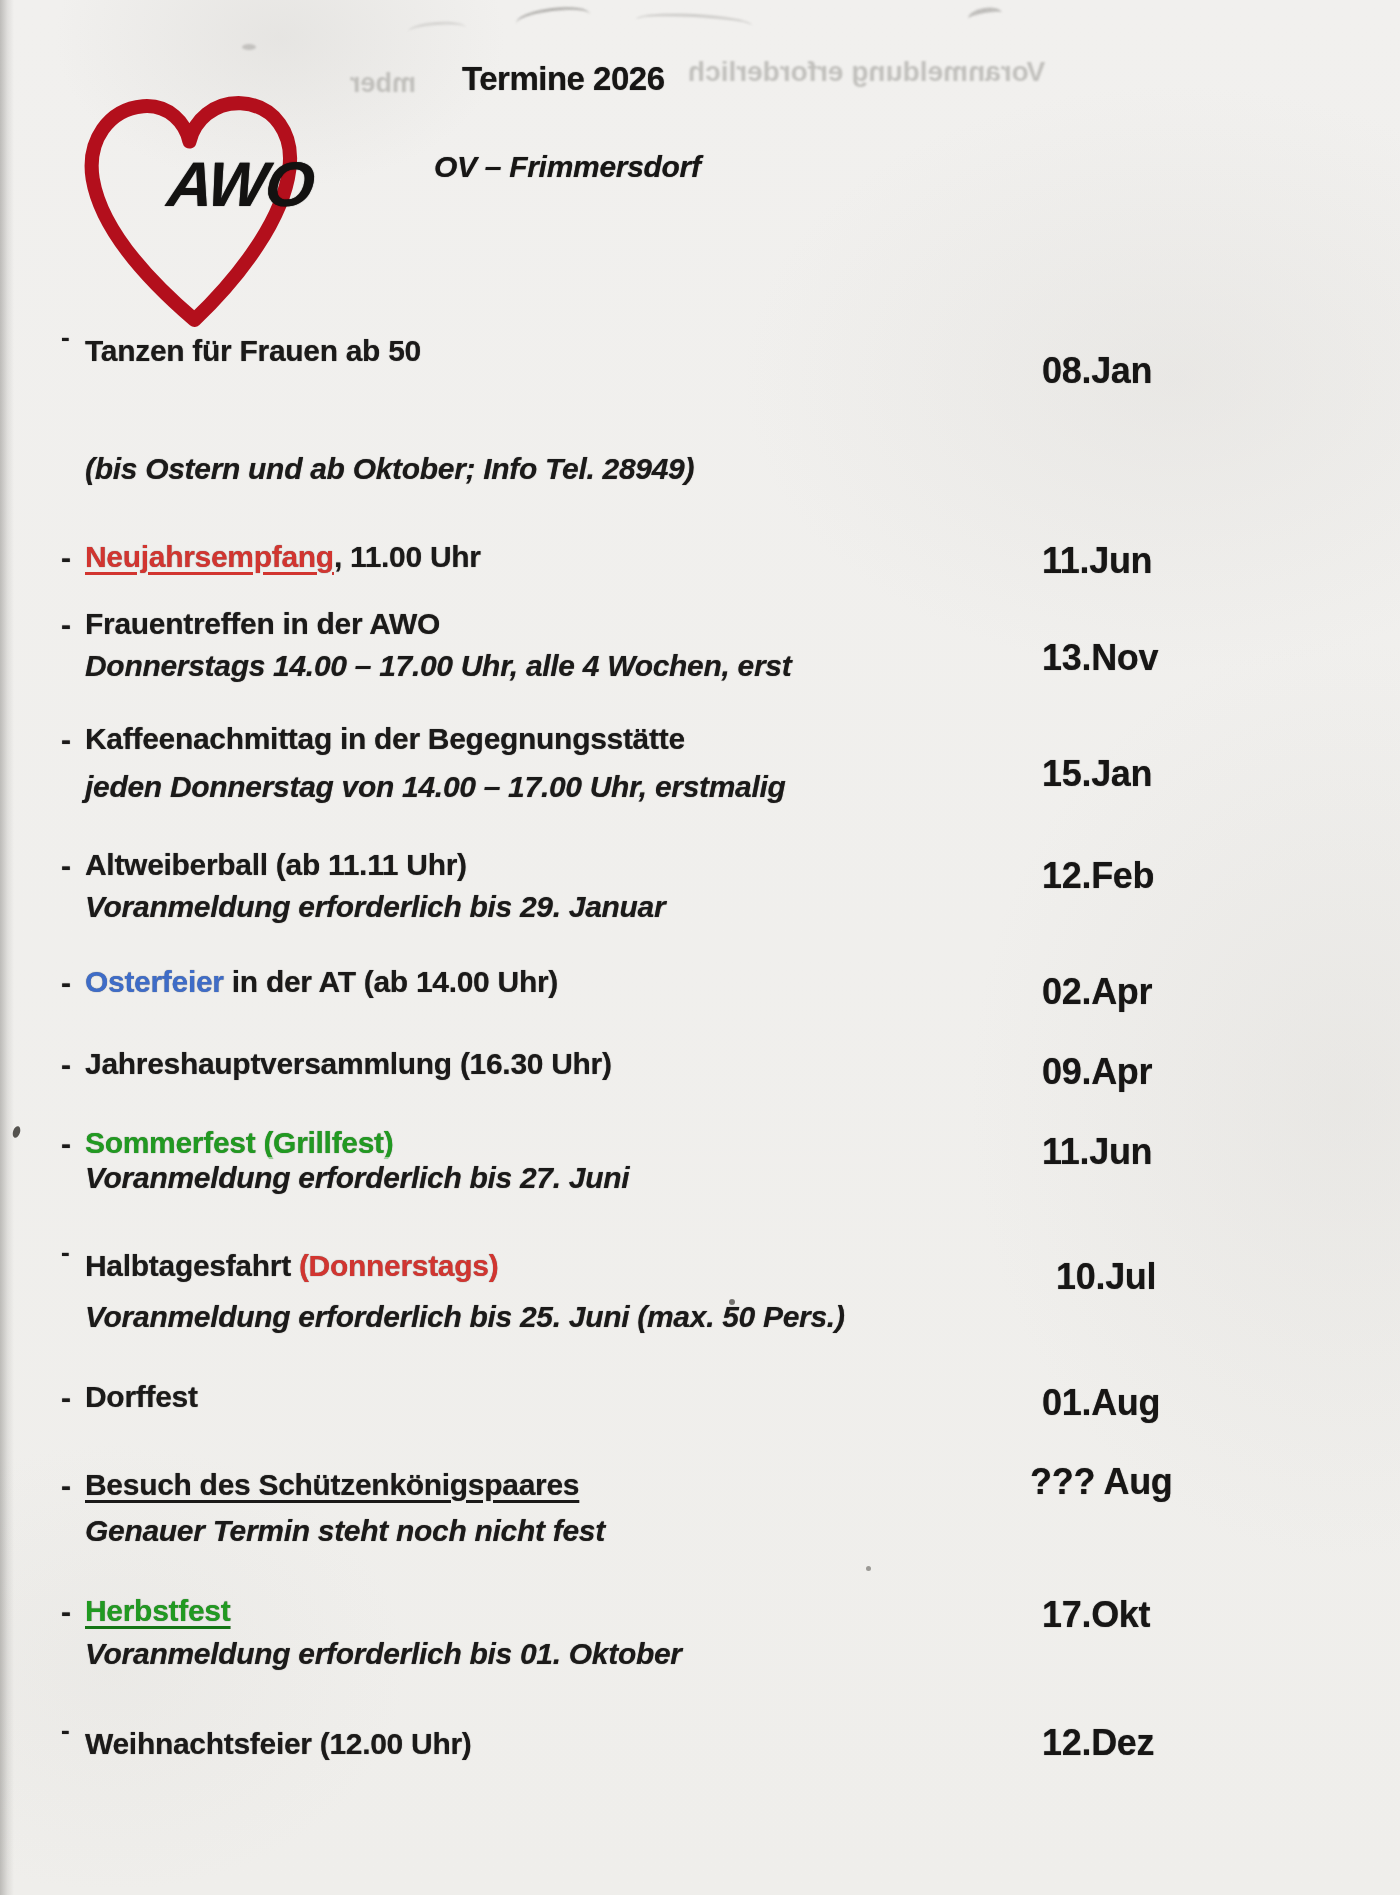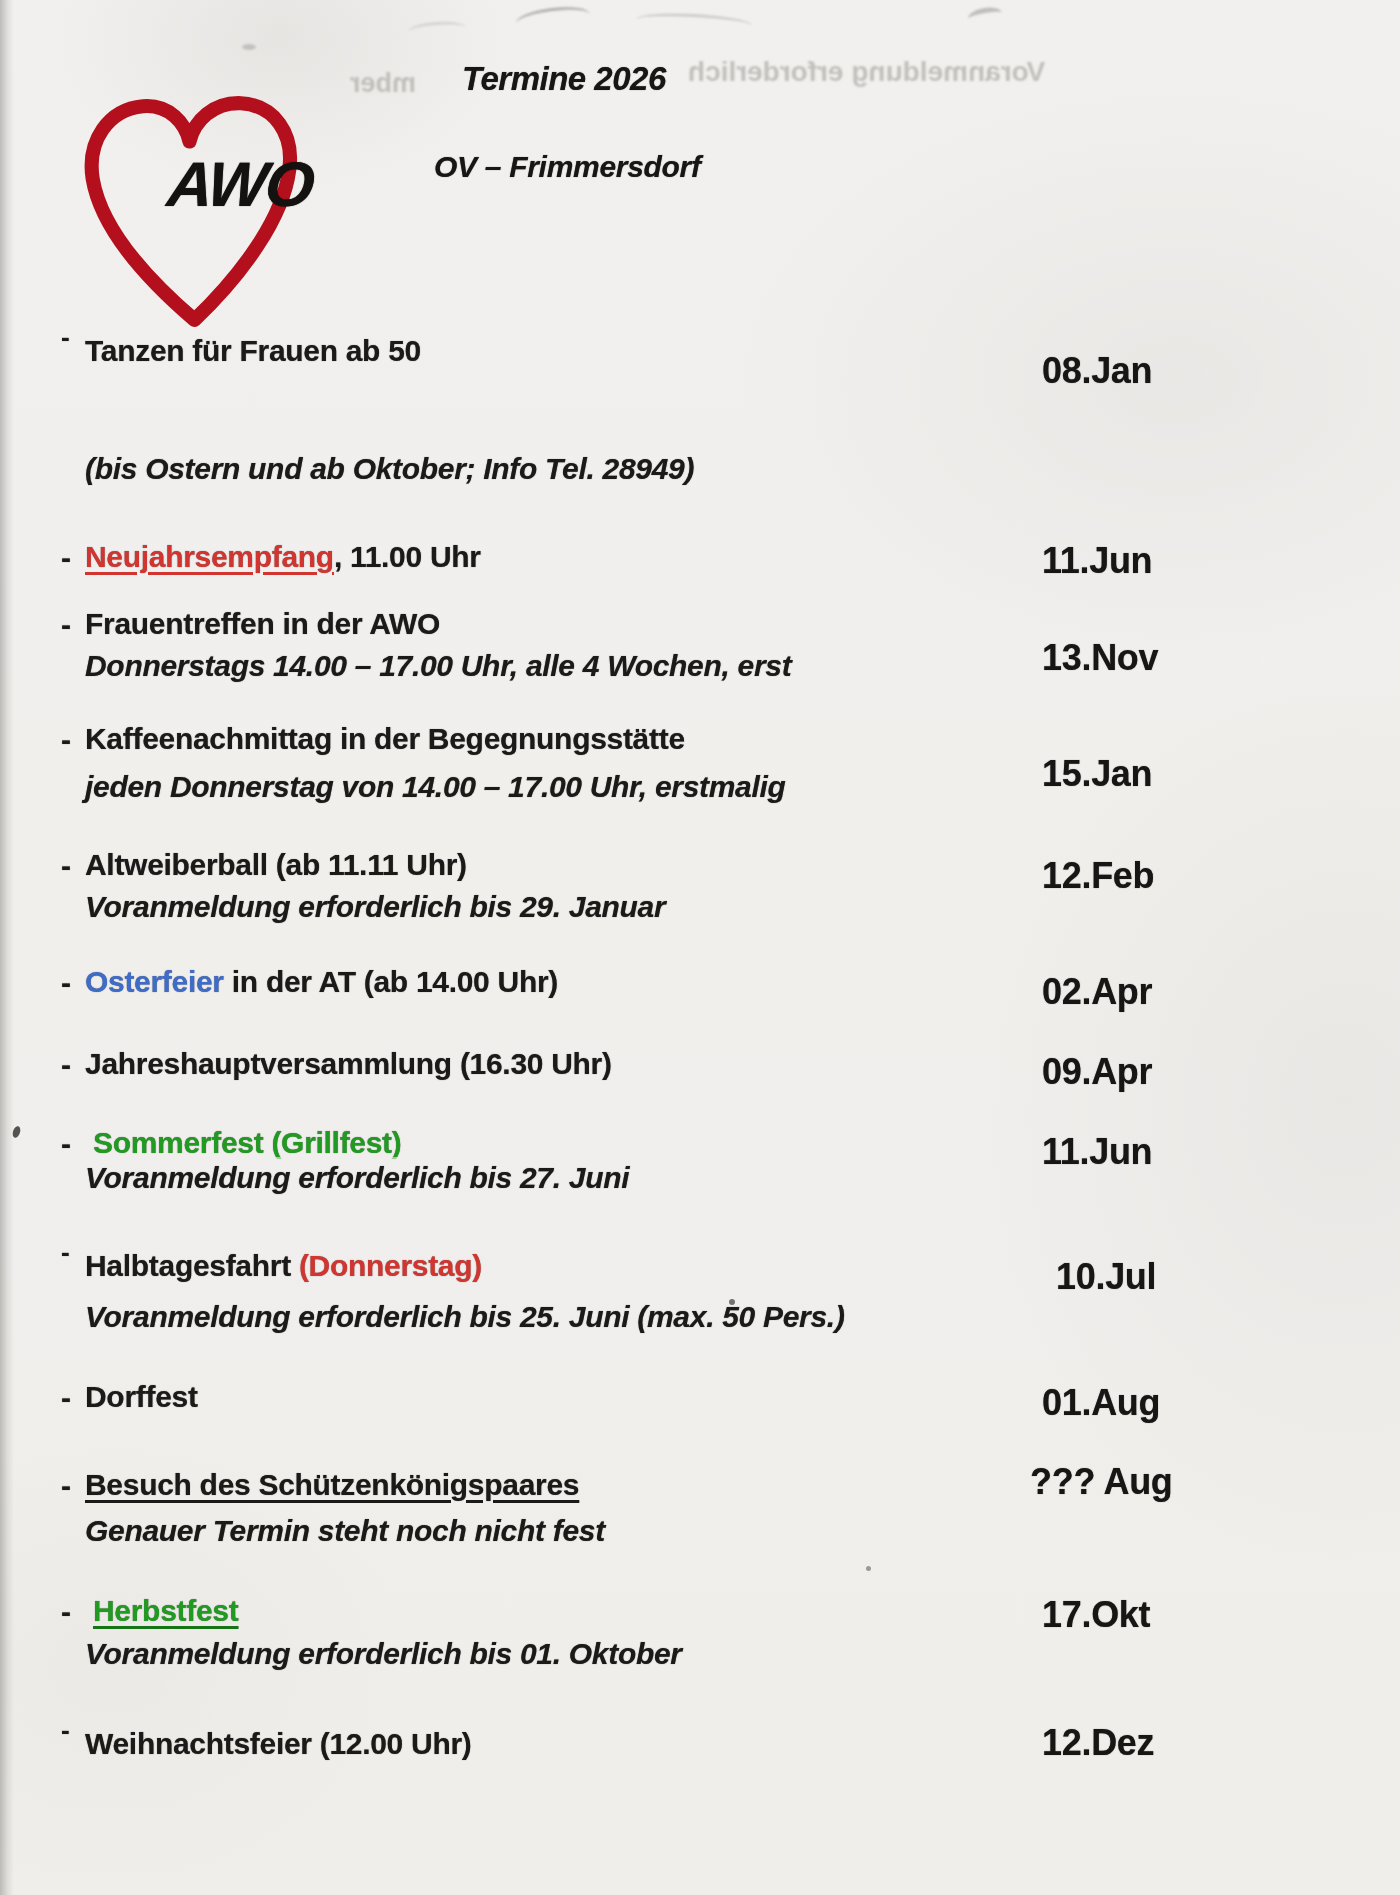--- a/index.html
+++ b/index.html
@@ -16,21 +16,21 @@
       radial-gradient(300px 200px at 20% 2%, rgba(205,203,199,.30), transparent 75%),
       linear-gradient(#f1f0ee,#efeeeb);
   }
   .edge-shadow{
     position:absolute;left:0;top:0;width:14px;height:1895px;
     background:linear-gradient(to right, rgba(105,103,99,.38), rgba(105,103,99,.12) 55%, transparent);
   }
   
   .doc-title{
     position:absolute;left:462px;top:60px;
-    font-size:33px;font-weight:700;font-style:italic;
+    font-size:33px;font-weight:700;
     color:#171615;letter-spacing:-0.5px;white-space:nowrap;
     text-shadow:0 0 1px rgba(23,22,21,.7);
   }
   .doc-sub{
     position:absolute;left:434px;top:150px;
     font-size:30px;font-weight:700;font-style:italic;
     color:#171615;letter-spacing:-0.3px;white-space:nowrap;
     text-shadow:0 0 1px rgba(23,22,21,.7);
   }
   .heart-svg{position:absolute;left:76px;top:78px;width:238px;height:252px;}
@@ -70,21 +70,21 @@
   .bullet{position:absolute;left:-24px;top:1px;}
   .bullet.raised{top:-12px;font-size:26px;}
   .date{
     position:absolute;left:1042px;
     font-size:36px;font-weight:700;color:#171615;
     letter-spacing:-0.3px;white-space:nowrap;
     text-shadow:0 0 1px rgba(23,22,21,.65);
   }
   .red{color:#d23530;}
   .blue{color:#3e6cc8;}
-  .green{color:#219a21;margin-left:8px;}
+  .green{color:#219a21;}
   .u{text-decoration:underline;text-decoration-thickness:2.5px;text-underline-offset:5px;}
   .u-green{text-decoration-color:#157515;}
 </style>
 </head>
 <body>
 
 <div class="page">
   <div class="edge-shadow"></div>
 
   <div class="scribble sc1"></div>
@@ -147,21 +147,21 @@
   <div class="date" style="top:1051px">09.Apr</div>
 
   <div class="line" style="top:1126px">
     <span class="bullet">-</span><span class="green">Sommerfest (Grillfest)</span>
   </div>
   <div class="line note" style="top:1161px">Voranmeldung erforderlich bis 27. Juni</div>
   <div class="streak"></div>
   <div class="date" style="top:1131px">11.Jun</div>
 
   <div class="line" style="top:1249px">
-    <span class="bullet raised">-</span><span>Halbtagesfahrt </span><span class="red">(Donnerstag)</span>
+    <span class="bullet raised">-</span><span>Halbtagesfahrt </span><span class="red">(Donnerstags)</span>
   </div>
   <div class="line note" style="top:1300px">Voranmeldung erforderlich bis 25. Juni (max. 50 Pers.)</div>
   <div class="date" style="top:1256px;left:1056px">10.Jul</div>
 
   <div class="line" style="top:1380px">
     <span class="bullet">-</span><span>Dorffest</span>
   </div>
   <div class="date" style="top:1382px">01.Aug</div>
 
   <div class="line" style="top:1468px">

